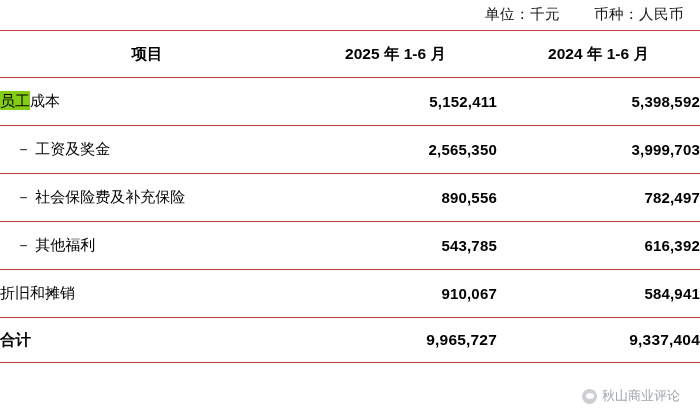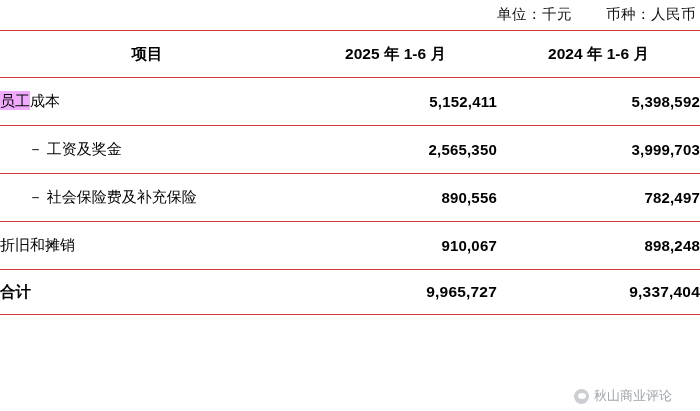--- a/index.html
+++ b/index.html
@@ -17,21 +17,21 @@
   }
   .page {
     width: 700px;
     height: 411px;
     position: relative;
     box-sizing: border-box;
   }
   .unit-line {
     text-align: right;
     font-size: 14.5px;
-    padding: 5px 4px 6px 0;
+    padding: 5px 16px 6px 0;
     letter-spacing: 0.5px;
     color: #111;
     font-family: "Liberation Sans", "DejaVu Sans", sans-serif;
   }
   .unit-line .unit-sep {
     display: inline-block;
     width: 34px;
   }
   table.fin {
     width: 100%;
@@ -67,42 +67,41 @@
   .data-row td {
     height: 47px;
     font-size: 15px;
   }
   .lbl {
     padding-left: 16px;
     text-align: left;
     font-family: "Liberation Sans", "DejaVu Sans", sans-serif;
   }
   .lbl.indent {
-    padding-left: 28px;
-    font-family: Liberation Serif, serif;
+    padding-left: 16px;
   }
   .num {
     text-align: right;
     padding-right: 14px;
     font-family: "Liberation Sans", "DejaVu Sans", sans-serif;
     letter-spacing: 0.2px;
     font-weight: bold;
   }
   .total-row td {
     height: 44px;
     font-weight: bold;
     font-size: 15.5px;
   }
   .hl {
-    background: #f0abfc;
+    background: #84cc16;
     padding: 1px 0;
   }
   .watermark {
     position: absolute;
-    right: 28px;
+    right: 20px;
     bottom: 6px;
     display: flex;
     align-items: center;
     gap: 5px;
     color: #9aa0a6;
     font-size: 13px;
     font-family: "Liberation Sans", "DejaVu Sans", sans-serif;
     opacity: 0.95;
   }
   .wb-logo {
@@ -156,23 +155,28 @@
         <td class="lbl indent">－ 工资及奖金</td>
         <td class="num">2,565,350</td>
         <td class="num">3,999,703</td>
       </tr>
       <tr class="data-row">
         <td class="lbl indent">－ 社会保险费及补充保险</td>
         <td class="num">890,556</td>
         <td class="num">782,497</td>
       </tr>
       <tr class="data-row">
+        <td class="lbl indent">－ 其他福利</td>
+        <td class="num">543,785</td>
+        <td class="num">616,392</td>
+      </tr>
+      <tr class="data-row">
         <td class="lbl">折旧和摊销</td>
         <td class="num">910,067</td>
-        <td class="num">898,248</td>
+        <td class="num">584,941</td>
       </tr>
       <tr class="total-row">
         <td class="lbl">合计</td>
         <td class="num">9,965,727</td>
         <td class="num">9,337,404</td>
       </tr>
     </tbody>
   </table>
 
   <div class="watermark">

